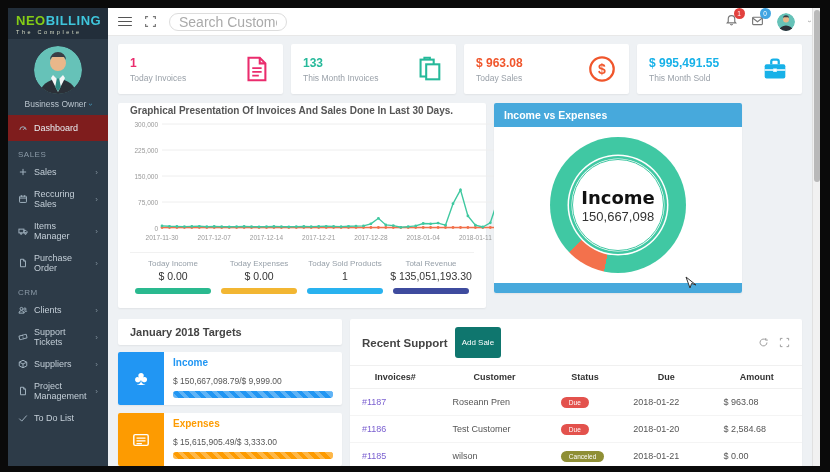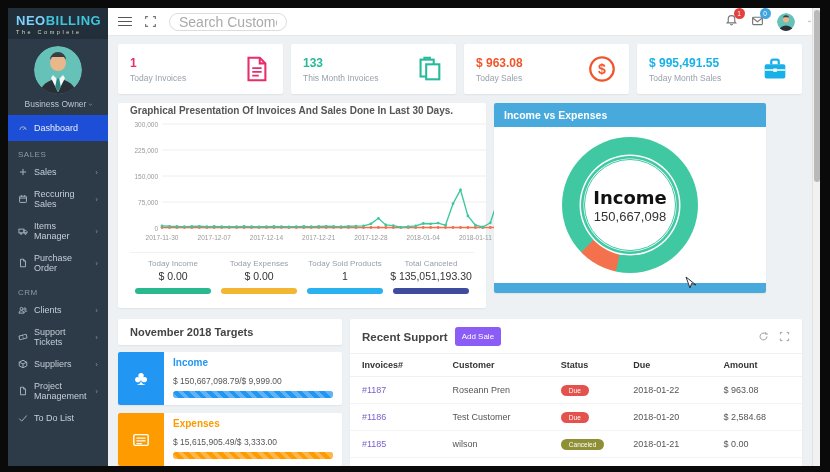--- a/index.html
+++ b/index.html
@@ -3,28 +3,28 @@
 <meta charset="utf-8">
 <style>
   * { margin:0; padding:0; box-sizing:border-box; }
   html,body { width:830px; height:472px; background:#0a0a0a; font-family:"Liberation Sans","DejaVu Sans",sans-serif; overflow:hidden; }
   .app { position:absolute; left:8px; top:8px; width:812px; height:458px; background:#eef1f4; overflow:hidden; }
 
   
   .sidebar { position:absolute; left:0; top:0; width:100px; height:100%; background:#2d3b48; color:#cdd6dd; }
   .logo { background:#222e3a; padding:5px 8px 4px; }
   .logo-line1 { font-size:13px; font-weight:bold; letter-spacing:.5px; }
-  .logo-neo { color:#7dd3fc; } .logo-billing { color:#3fc6dc; }
+  .logo-neo { color:#84cc16; } .logo-billing { color:#3fc6dc; }
   .logo-tag { font-size:5.5px; color:#d9dfc8; letter-spacing:2.6px; margin-top:1px; white-space:nowrap; }
   .profile { text-align:center; padding:7px 0 6px; }
   .avatar-lg { width:48px; height:48px; border-radius:50%; overflow:hidden; margin:0 auto; display:block; }
   .profile-name { font-size:8.5px; color:#b9c4cd; margin-top:5px; }
   .profile-name .chev { display:inline-block; transform:rotate(90deg); color:#4aa3c7; font-size:8px; }
   .side-item { display:flex; align-items:center; gap:6px; padding:6px 10px; font-size:9px; color:#c4cfd8; cursor:pointer; }
-  .side-item.active { background:#1d4ed8; color:#e8eef2; padding:8px 10px; }
+  .side-item.active { background:#7f1d1d; color:#e8eef2; padding:8px 10px; }
   .side-item .arr { margin-left:auto; font-size:8px; color:#7f8e9a; }
   .mi { width:10px; height:10px; flex:none; stroke:#9fb0bd; fill:none; stroke-width:1.6; }
   .sec-title { font-size:8px; color:#8b9aa7; letter-spacing:.5px; padding:9px 10px 2px; }
 
   
   .topbar { position:absolute; left:100px; top:0; right:0; height:28px; background:#fff; display:flex; align-items:center; padding:0 10px; border-bottom:1px solid #e8e8e8; }
   .burger { width:14px; cursor:pointer; margin-right:12px; }
   .burger div { height:1.6px; background:#555; margin:2.6px 0; border-radius:1px; }
   .tb-ico { width:13px; height:13px; stroke:#777; fill:none; stroke-width:1.4; cursor:pointer; }
   .search { margin-left:12px; width:118px; height:18px; border:1px solid #ddd; border-radius:9px; font-size:14px; padding:0 9px; color:#888; outline:none; font-family:inherit; }
@@ -48,21 +48,21 @@
 
   .row2 { margin-top:9px; }
   .chart-panel { width:368px; height:205px; padding:2px 12px 8px; }
   .chart-title { font-size:10px; color:#555; font-weight:bold; }
   .summary { display:flex; border-top:1px solid #f1f1f1; margin-top:4px; padding-top:6px; }
   .sum-col { flex:1; text-align:center; }
   .sum-lbl { font-size:8px; color:#97a0a9; }
   .sum-val { font-size:10.5px; color:#333; margin-top:2px; }
   .sum-bar { height:6px; border-radius:3px; width:88%; margin:6px auto 0; }
 
-  .donut-panel { width:272px; height:190px; background:#fff; border-radius:2px; box-shadow:0 1px 2px rgba(0,0,0,.06); display:flex; flex-direction:column; overflow:hidden; }
+  .donut-panel { width:248px; height:190px; background:#fff; border-radius:2px; box-shadow:0 1px 2px rgba(0,0,0,.06); display:flex; flex-direction:column; overflow:hidden; }
   .donut-head { background:#47a9dc; color:#fff; font-size:10.5px; font-weight:bold; padding:6px 10px; }
   .donut-body { flex:1; display:flex; align-items:center; justify-content:center; background:#fff; }
   .donut { width:136px; height:136px; border-radius:50%; position:relative; }
   .donut-hole { position:absolute; left:19px; top:19px; width:98px; height:98px; background:#fff; border-radius:50%; display:flex; flex-direction:column; align-items:center; justify-content:center; box-shadow:0 0 0 1.5px #fff, 0 0 0 2.5px #40c8a3 inset; }
   .donut-hole::before { content:""; position:absolute; inset:3px; border:1px solid #40c8a3; border-radius:50%; }
   .donut-lbl { font-size:18px; font-weight:bold; color:#111; font-family:"DejaVu Sans","Liberation Sans",sans-serif; }
   .donut-val { font-size:13px; color:#333; margin-top:1px; }
   .donut-foot { height:10px; background:#47a9dc; }
 
   .row3 { margin-top:11px; }
@@ -71,25 +71,25 @@
   .target-card { display:flex; margin-bottom:8px; overflow:hidden; }
   .t-ico { width:46px; min-height:46px; flex:none; display:flex; align-items:center; justify-content:center; color:#fff; font-size:20px; }
   .t-body { flex:1; padding:5px 9px 7px; }
   .t-label { font-size:10px; font-weight:bold; }
   .t-amt { font-size:8.5px; color:#555; margin-top:8px; white-space:nowrap; }
   .t-bar { height:7px; border-radius:3px; margin-top:5px;
            background-image:repeating-linear-gradient(45deg, rgba(255,255,255,.28) 0 4px, rgba(255,255,255,0) 4px 8px); }
   .invoices-panel { flex:1; padding-bottom:2px; }
   .inv-head { display:flex; align-items:center; padding:8px 12px 7px; }
   .inv-title { font-size:11.5px; font-weight:bold; color:#444; }
-  .add-sale { background:#8b5cf6; color:#fff; font-size:8px; border:none; border-radius:3px; padding:5px 7px; margin-left:7px; cursor:pointer; font-family:inherit; }
+  .add-sale { background:#0f766e; color:#fff; font-size:8px; border:none; border-radius:3px; padding:11px 7px; margin-left:7px; cursor:pointer; font-family:inherit; }
   .inv-tools { margin-left:auto; display:flex; gap:10px; }
   .inv-tools svg { width:11px; height:11px; stroke:#999; fill:none; stroke-width:1.4; cursor:pointer; }
   table { width:100%; border-collapse:collapse; }
-  th { text-align:left; font-size:9px; color:#333; padding:6px 12px; border-top:1px solid #f0f0f0; border-bottom:1px solid #f0f0f0; }
+  th { text-align:center; font-size:9px; color:#333; padding:6px 12px; border-top:1px solid #f0f0f0; border-bottom:1px solid #f0f0f0; }
   td { font-size:9px; color:#555; padding:7.5px 12px; border-bottom:1px solid #f4f4f4; }
   .inv-id { color:#7a5fd0; cursor:pointer; }
   .pill { display:inline-block; color:#fff; font-size:6.5px; padding:2px 8px; border-radius:8px; }
   .pill.due { background:#e3524d; } .pill.canceled { background:#8f8f35; }
 
   .scrollbar { position:absolute; right:0; top:0; width:8px; height:100%; background:#f1f1f1; border-left:1px solid #e0e0e0; }
   .scroll-thumb { position:absolute; left:1px; top:2px; width:6px; height:172px; background:#b9b9b9; border-radius:3px; }
 
   .cursor { position:absolute; left:677px; top:268px; z-index:50; pointer-events:none; }
   text { font-family:"Liberation Sans","DejaVu Sans",sans-serif; }
@@ -275,21 +275,21 @@
              <div class="stat-lbl">Today Sales</div>
           </div>
         <svg class="stat-ico" viewBox="0 0 32 32">
             <circle cx="16" cy="16" r="12.5" fill="none" stroke="#f0562c" stroke-width="2.4"></circle>
             <text x="16" y="21.5" font-size="15" font-weight="bold" fill="#f0562c" text-anchor="middle">$</text>
           </svg>
       </div>
       <div class="card stat-card">
         <div>
             <div class="stat-num" style="color:#17b1e8">$ 995,491.55</div>
-             <div class="stat-lbl">Today Month Sales</div>
+             <div class="stat-lbl">This Month Sold</div>
           </div>
         <svg class="stat-ico" viewBox="0 0 32 32">
             <rect x="5" y="11" width="22" height="15" rx="2" fill="#17b1e8"></rect>
             <path d="M12 11V8a2 2 0 0 1 2-2h4a2 2 0 0 1 2 2v3" fill="none" stroke="#17b1e8" stroke-width="2.4"></path>
             <path d="M5 17h9m4 0h9" stroke="#fff" stroke-width="1.6"></path>
             <rect x="14" y="15.5" width="4" height="3.5" fill="#fff"></rect>
           </svg>
       </div>
     </div>
 
@@ -434,21 +434,21 @@
             <div class="sum-lbl">Today Expenses</div>
             <div class="sum-val">$ 0.00</div>
             <div class="sum-bar" style="background-color:#f2b632"></div>
           </div>
           <div class="sum-col">
             <div class="sum-lbl">Today Sold Products</div>
             <div class="sum-val">1</div>
             <div class="sum-bar" style="background-color:#29b2ef"></div>
           </div>
           <div class="sum-col">
-            <div class="sum-lbl">Total Canceled</div>
+            <div class="sum-lbl">Total Revenue</div>
             <div class="sum-val">$ 135,051,193.30</div>
             <div class="sum-bar" style="background-color:#3e4b9e"></div>
           </div>
         </div>
       </div>
 
       <div class="donut-panel">
         <div class="donut-head">Income vs Expenses</div>
         <div class="donut-body">
           <div class="donut" id="donut-ring" style="background: conic-gradient(rgb(64, 200, 163) 0deg, rgb(64, 200, 163) 192deg, rgb(243, 113, 76) 192deg, rgb(243, 113, 76) 225.808deg, rgb(64, 200, 163) 225.808deg, rgb(64, 200, 163) 360deg);">
@@ -457,21 +457,21 @@
               <div class="donut-val">150,667,098</div>
             </div>
           </div>
         </div>
         <div class="donut-foot"></div>
       </div>
     </div>
 
     <div class="row row3">
       <div class="targets-col">
-        <div class="card targets-head">November 2018 Targets</div>
+        <div class="card targets-head">January 2018 Targets</div>
         <div class="card target-card">
           <div class="t-ico" style="background:#2196f3">♣</div>
           <div class="t-body">
             <div class="t-label" style="color:#2196f3">Income</div>
             <div class="t-amt">$ 150,667,098.79/$ 9,999.00</div>
             <div class="t-bar" style="background-color:#2196f3"></div>
           </div>
         </div>
         <div class="card target-card">
           <div class="t-ico" style="background:#fd9b01">

